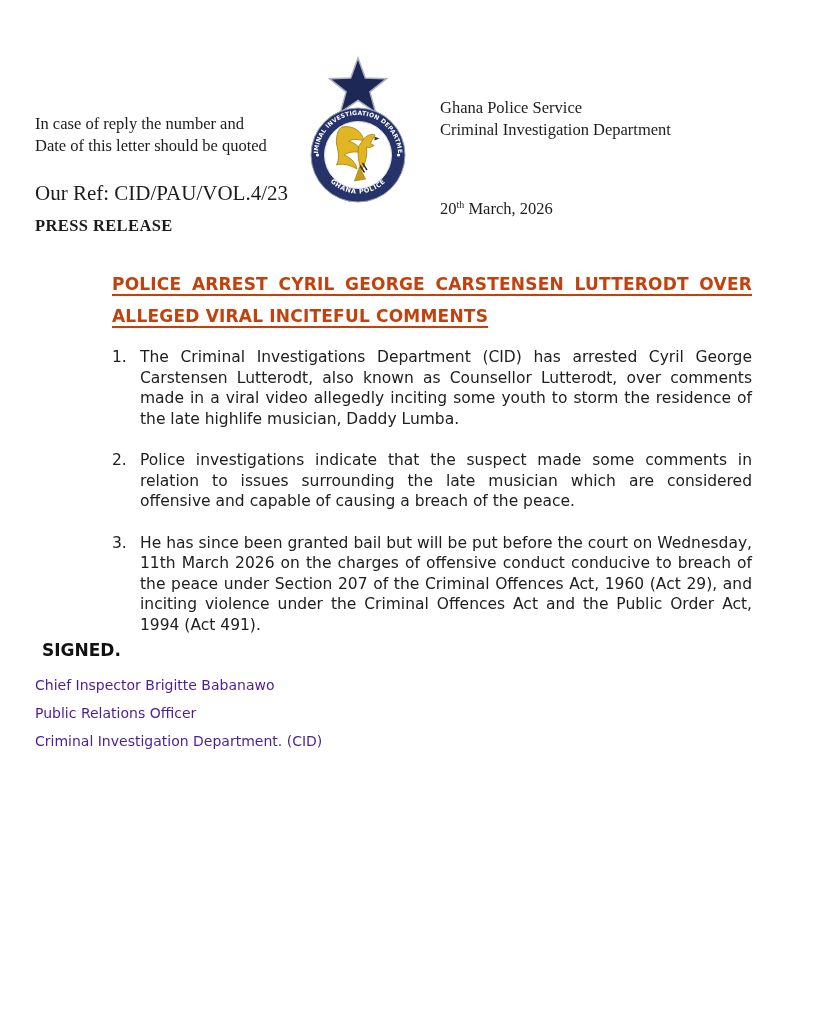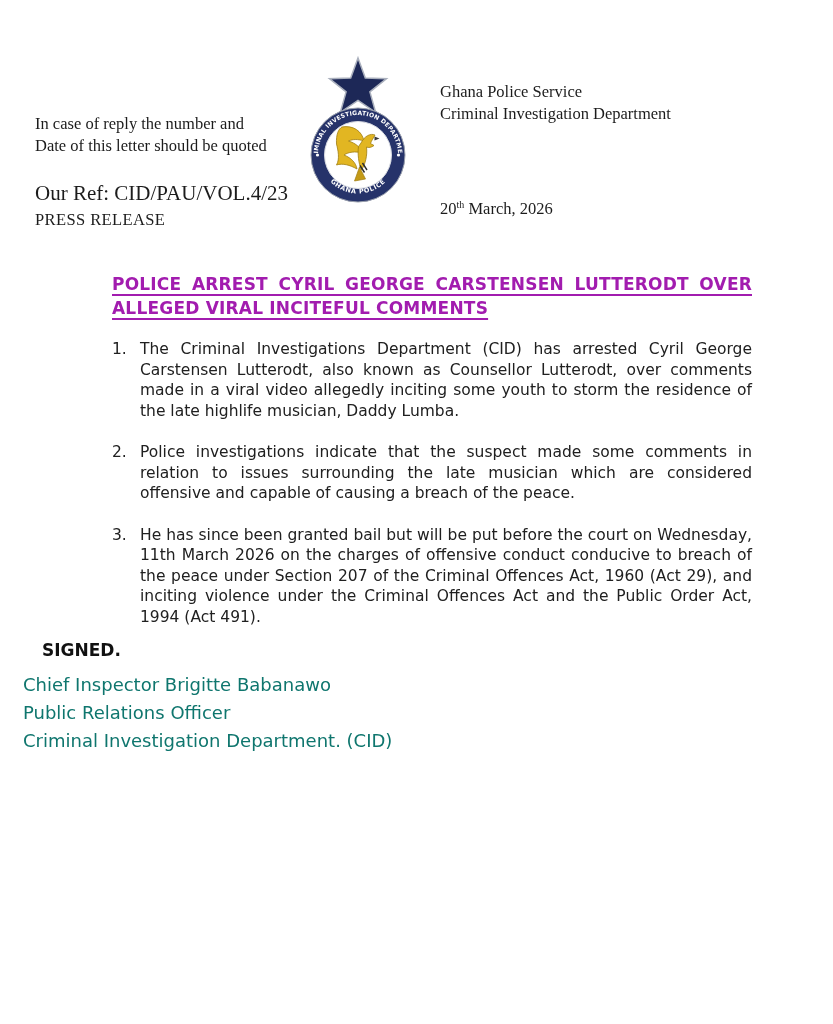--- a/index.html
+++ b/index.html
@@ -7,39 +7,39 @@
     position:relative;
     width:833px;height:1024px;
     background:#ffffff;
     overflow:hidden;
     color:#1c1c1c;
   }
   .serif{font-family:"Liberation Serif","DejaVu Serif",serif;}
   .sans{font-family:"DejaVu Sans","Liberation Sans",sans-serif;}
 
   .left-note{position:absolute;left:35px;top:113px;font-size:16.5px;line-height:22px;}
-  .right-block{position:absolute;left:440px;top:81px;font-size:16.5px;line-height:22px;}
+  .right-block{position:absolute;left:440px;top:97px;font-size:16.5px;line-height:22px;}
   .our-ref{position:absolute;left:35px;top:181px;font-size:21px;}
   .date-line{position:absolute;left:440px;top:199px;font-size:16.5px;}
   .date-line sup{font-size:10px;line-height:0;}
-  .press-release{position:absolute;left:35px;top:210px;font-size:16.5px;font-weight:normal;letter-spacing:.4px;}
+  .press-release{position:absolute;left:35px;top:216px;font-size:16.5px;font-weight:bold;letter-spacing:.4px;}
 
   .logo-wrap{position:absolute;left:301px;top:53px;width:114px;height:156px;}
 
   .content{position:absolute;left:112px;top:273px;width:640px;}
-  .title{font-size:17px;font-weight:bold;line-height:23px;color:#a21caf;letter-spacing:.2px;}
+  .title{font-size:17px;font-weight:bold;line-height:23px;color:#c2410c;letter-spacing:.2px;}
   .title .l1{display:block;text-align:justify;text-align-last:justify;text-decoration:underline;text-underline-offset:4px;text-decoration-thickness:1.5px;}
-  .title .l2{display:block;text-decoration:underline;text-underline-offset:4px;text-decoration-thickness:1.5px;margin-top:1px;}
+  .title .l2{display:block;text-decoration:underline;text-underline-offset:4px;text-decoration-thickness:1.5px;margin-top:9px;}
   .paras{margin-top:19px;}
   .para{display:flex;margin-bottom:21px;font-size:15.5px;line-height:20.5px;color:#202020;}
   .para .num{flex:0 0 28px;}
   .para .ptext{flex:1;text-align:justify;}
 
   .signed{position:absolute;left:35px;top:640px;font-size:17px;font-weight:bold;color:#111;margin-left:7px;}
-  .sig-block{position:absolute;left:23px;top:671px;font-size:18px;line-height:28px;color:#0f766e;}
+  .sig-block{position:absolute;left:35px;top:671px;font-size:14px;line-height:28px;color:#4c1d95;}
 </style>
 </head>
 <body>
 
 <div class="page">
 
   <div class="left-note serif">
     <div>In case of reply the number and</div>
     <div>Date of this letter should be quoted</div>
   </div>

